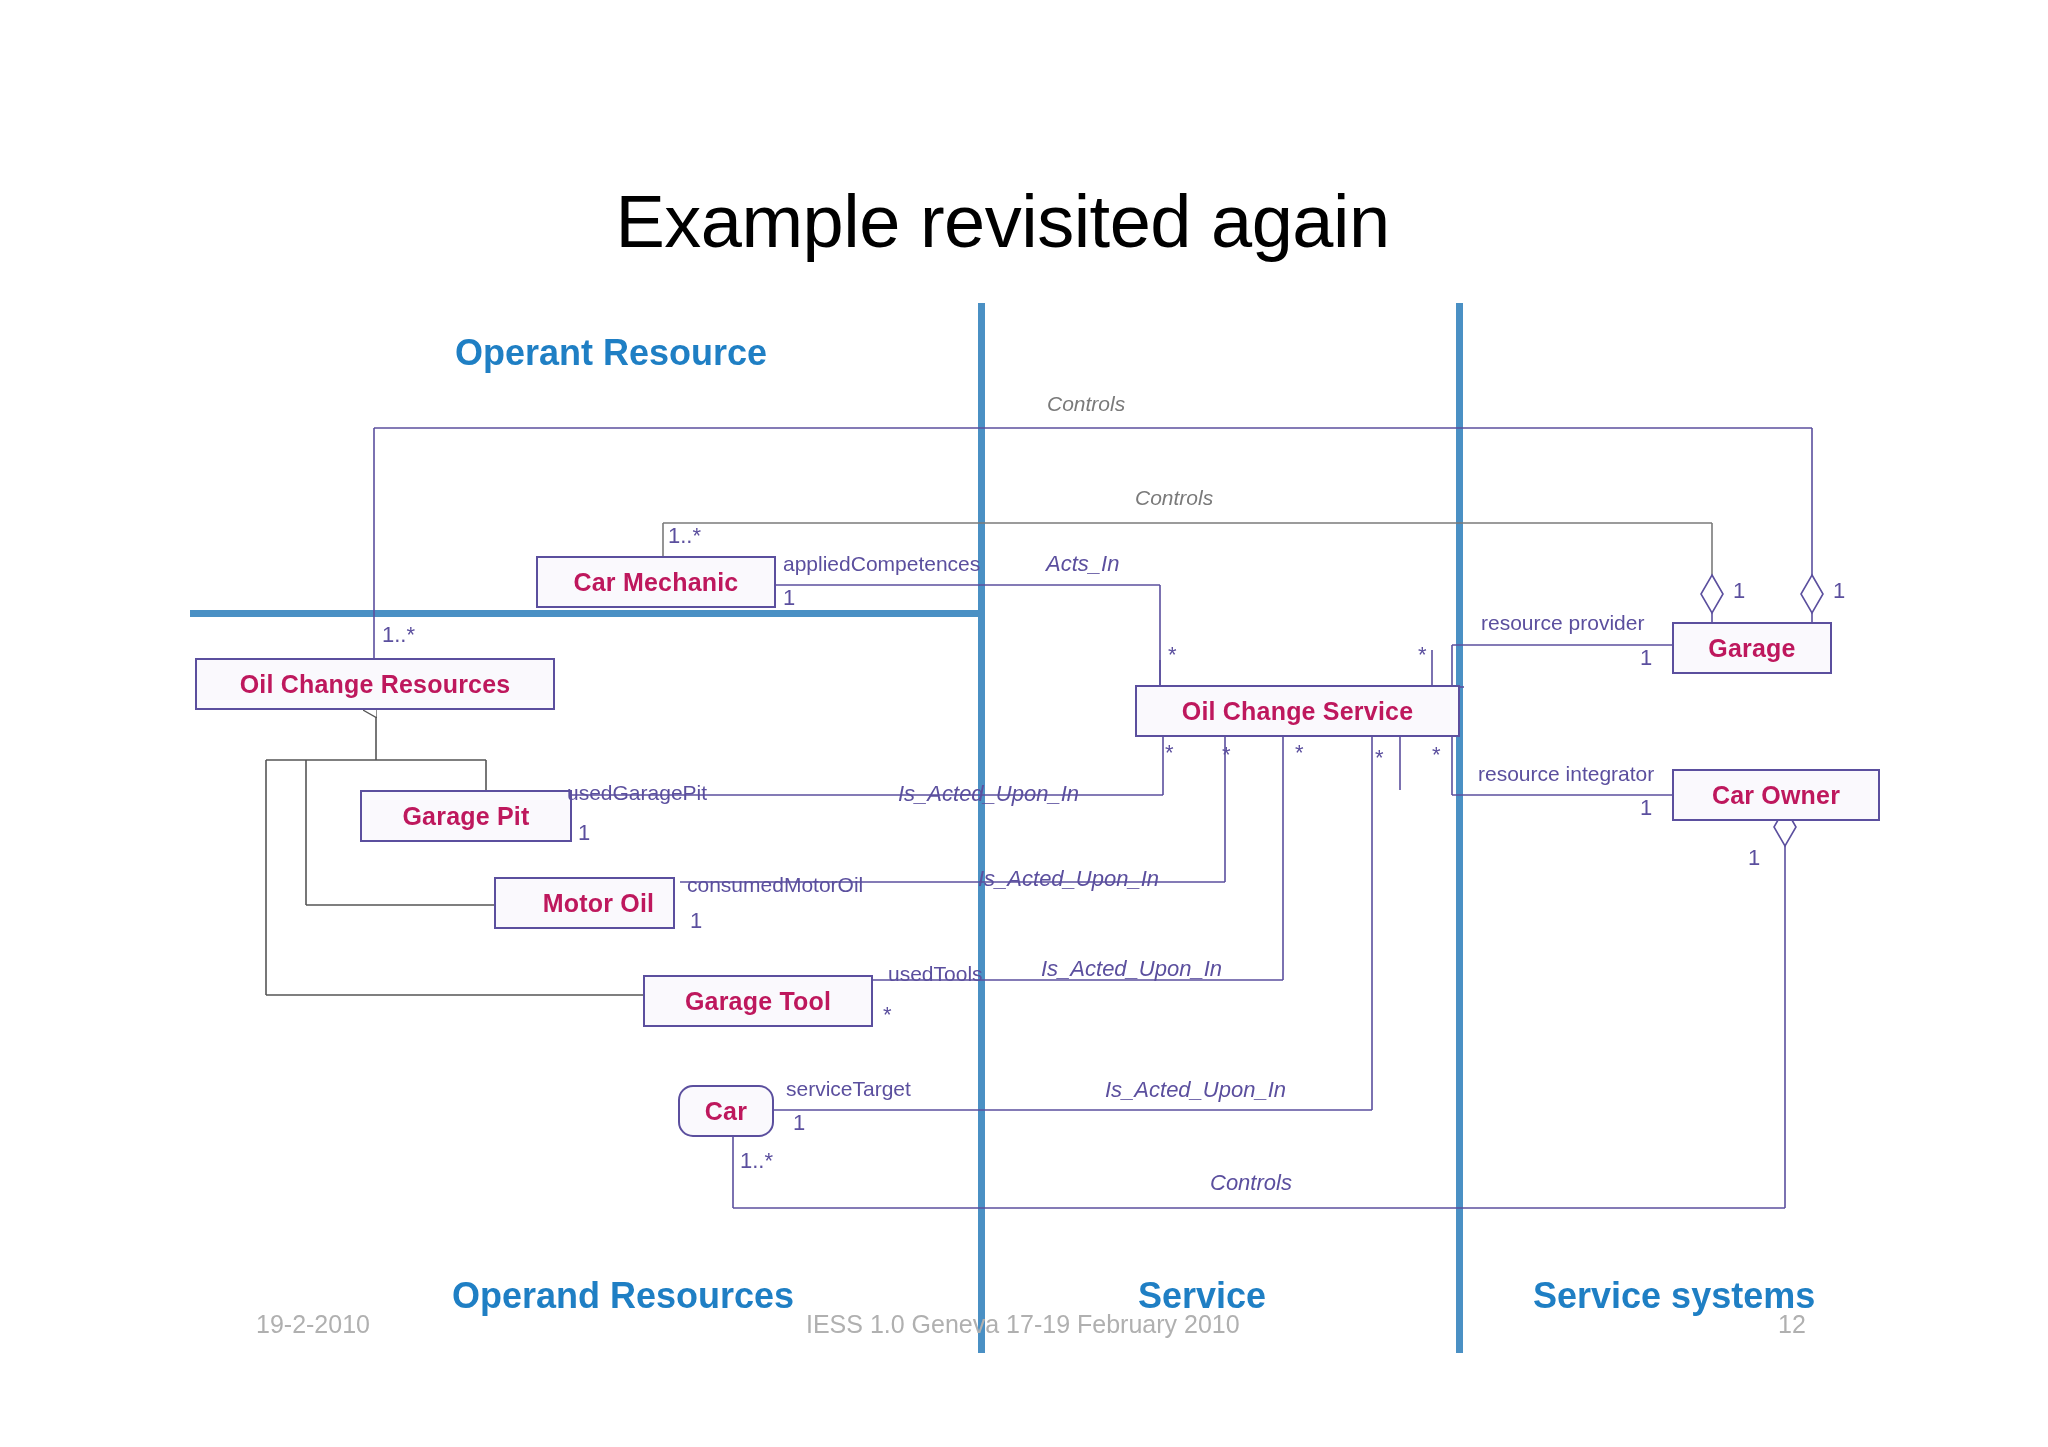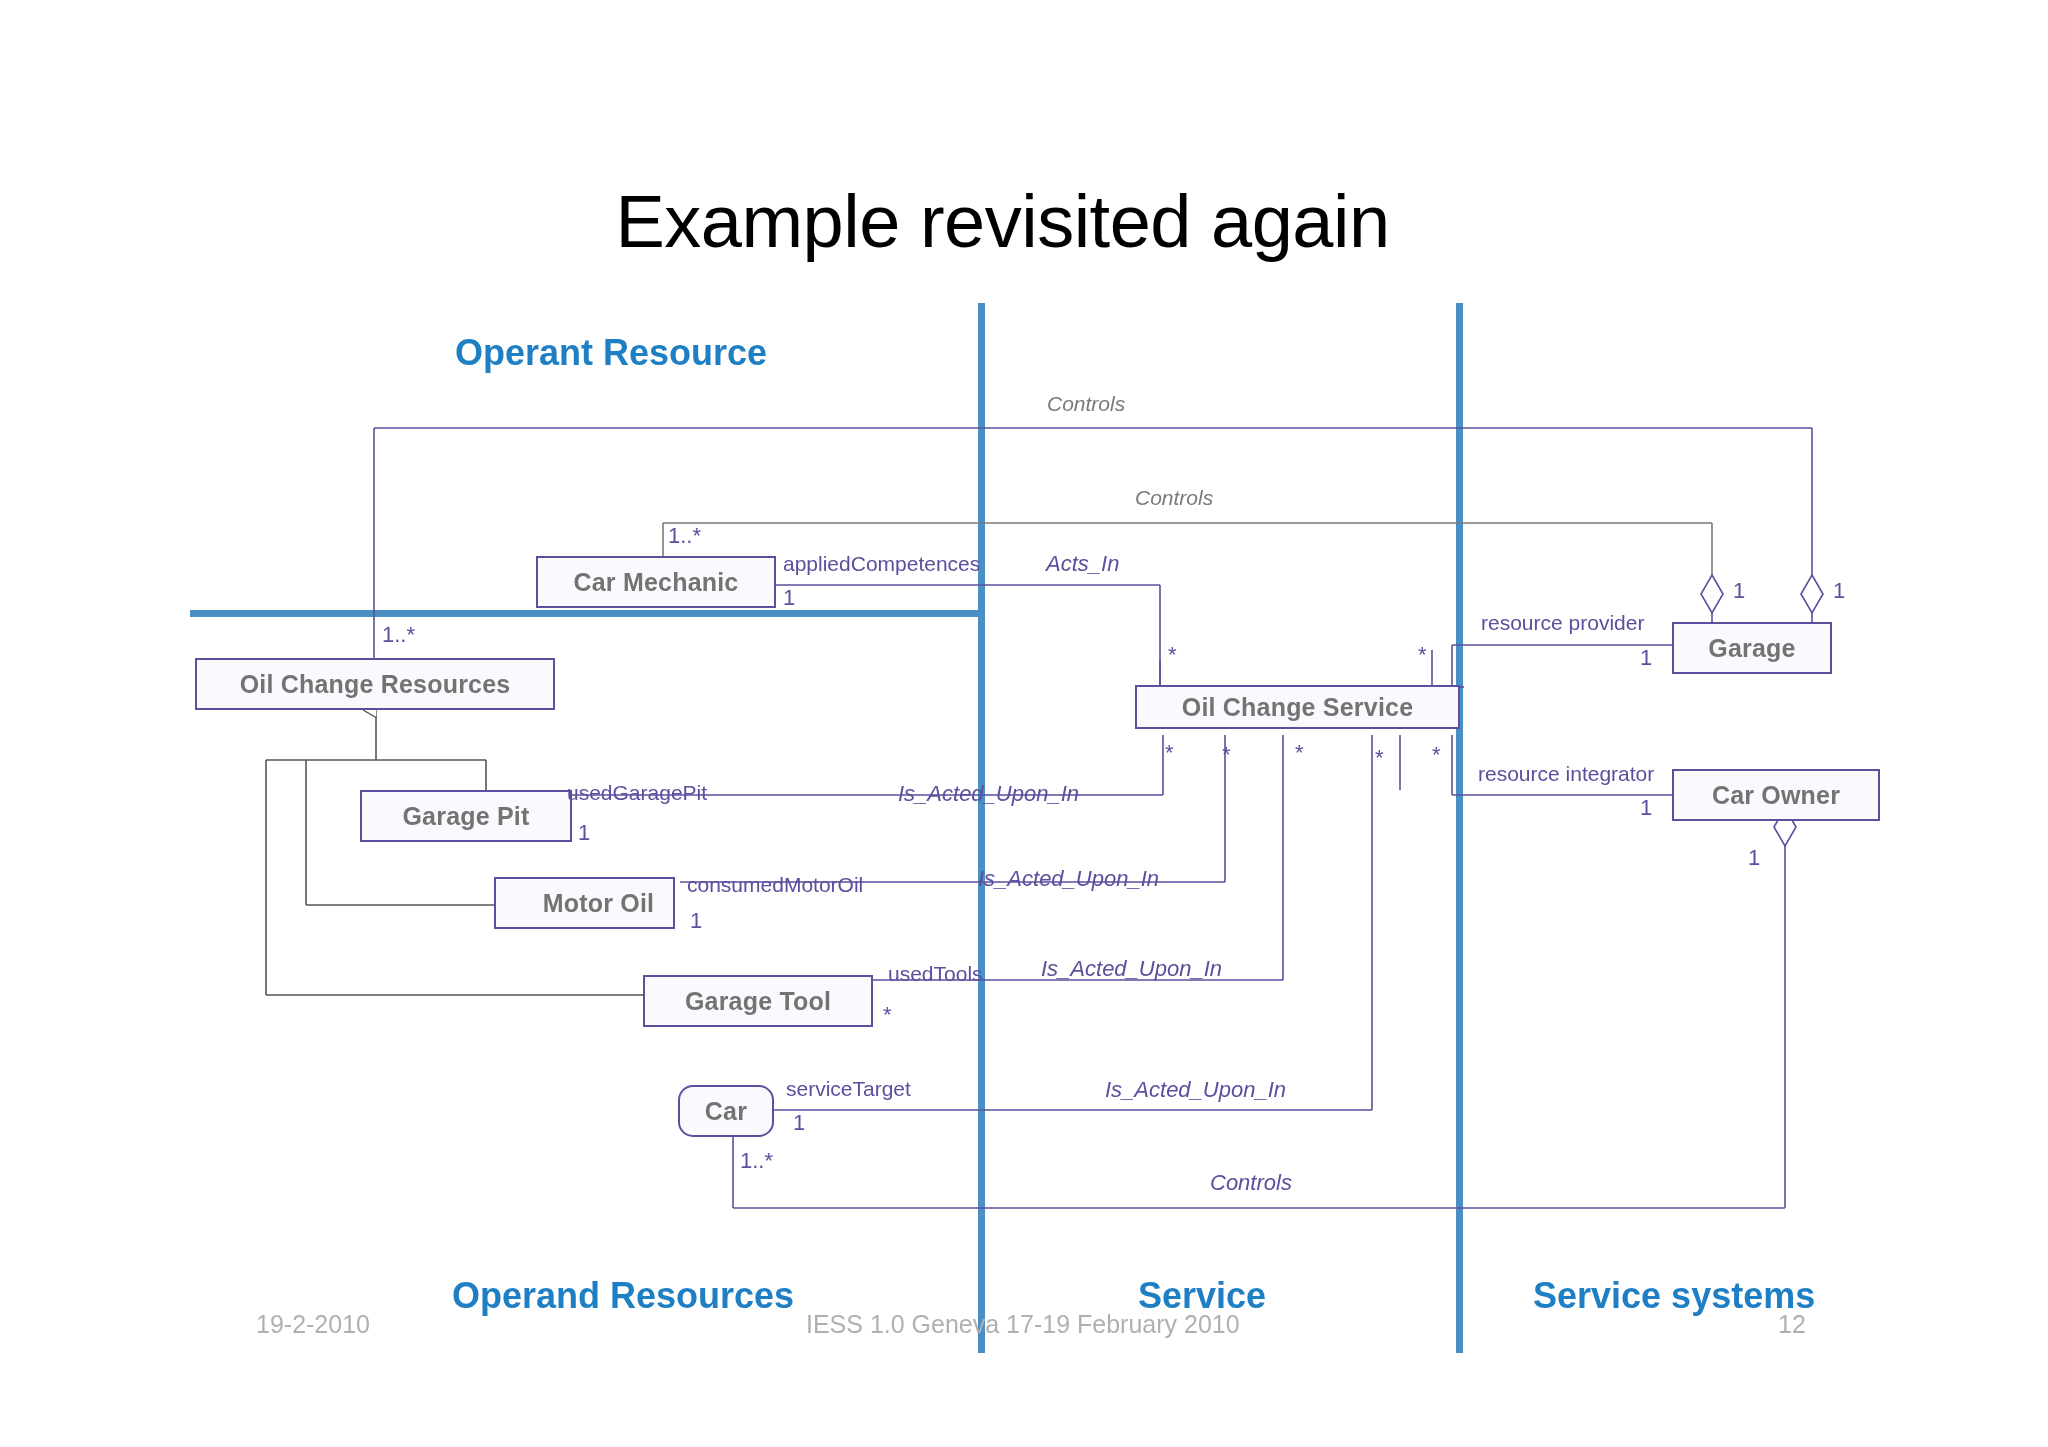--- a/index.html
+++ b/index.html
@@ -57,21 +57,21 @@
     position: absolute;
     left: 0; top: 0;
     width: 2048px; height: 1447px;
     pointer-events: none;
   }
   
   .uml-box {
     position: absolute;
     border: 2px solid #5b4f9e;
     background: #faf9fd;
-    color: #737373;
+    color: #be185d;
     font-weight: bold;
     display: flex;
     align-items: center;
     justify-content: center;
     box-sizing: border-box;
     font-size: 25px;
     letter-spacing: 0.2px;
   }
   .edge-label {
     position: absolute;
@@ -207,21 +207,21 @@
   <div class="uml-box" style="left:195px; top:658px; width:360px; height:52px;">Oil Change Resources</div>
 
   <div class="uml-box" style="left:360px; top:790px; width:212px; height:52px;">Garage Pit</div>
 
   <div class="uml-box" style="left:494px; top:877px; width:181px; height:52px;padding-left:28px;">Motor Oil</div>
 
   <div class="uml-box" style="left:643px; top:975px; width:230px; height:52px;">Garage Tool</div>
 
   <div class="uml-box" style="left:678px; top:1085px; width:96px; height:52px;border-radius:15px;">Car</div>
 
-  <div class="uml-box" style="left:1135px; top:685px; width:325px; height:44px;">Oil Change Service</div>
+  <div class="uml-box" style="left:1135px; top:685px; width:325px; height:52px;">Oil Change Service</div>
 
   <div class="uml-box" style="left:1672px; top:622px; width:160px; height:52px;">Garage</div>
 
   <div class="uml-box" style="left:1672px; top:769px; width:208px; height:52px;">Car Owner</div>
 
   <div class="edge-label gray" style="left:1047px; top:392px;">Controls</div>
 
   <div class="edge-label gray" style="left:1135px; top:486px;">Controls</div>
 
   <div class="edge-label" style="left:783px; top:552px;">appliedCompetences</div>

